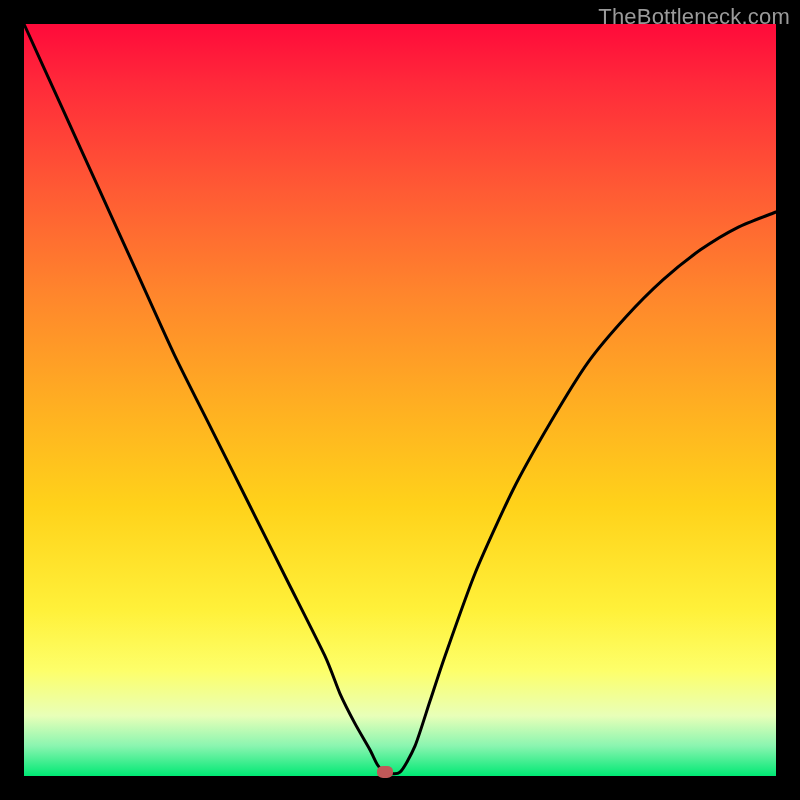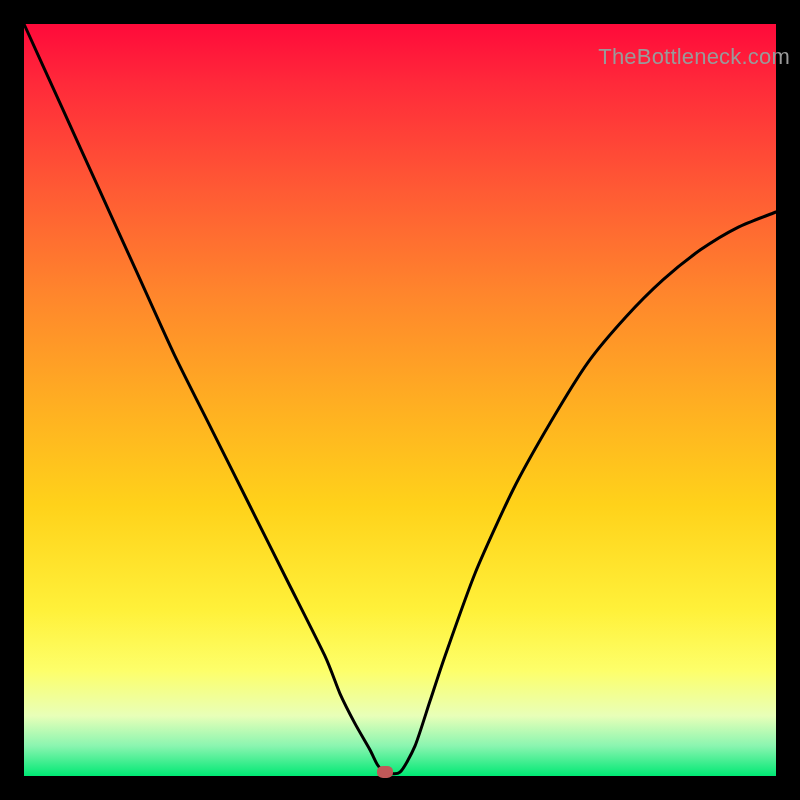--- a/index.html
+++ b/index.html
@@ -42,21 +42,20 @@
   }
   .watermark {
     position: absolute;
     top: 4px;
     right: 10px;
     color: #9a9a9a;
     font-size: 22px;
     font-weight: 500;
     letter-spacing: 0.2px;
     user-select: none;
-    margin-top: 40px;
   }
   svg.curve {
     position: absolute;
     left: 0;
     top: 0;
     width: 752px;
     height: 752px;
     overflow: visible;
   }
   .marker {

